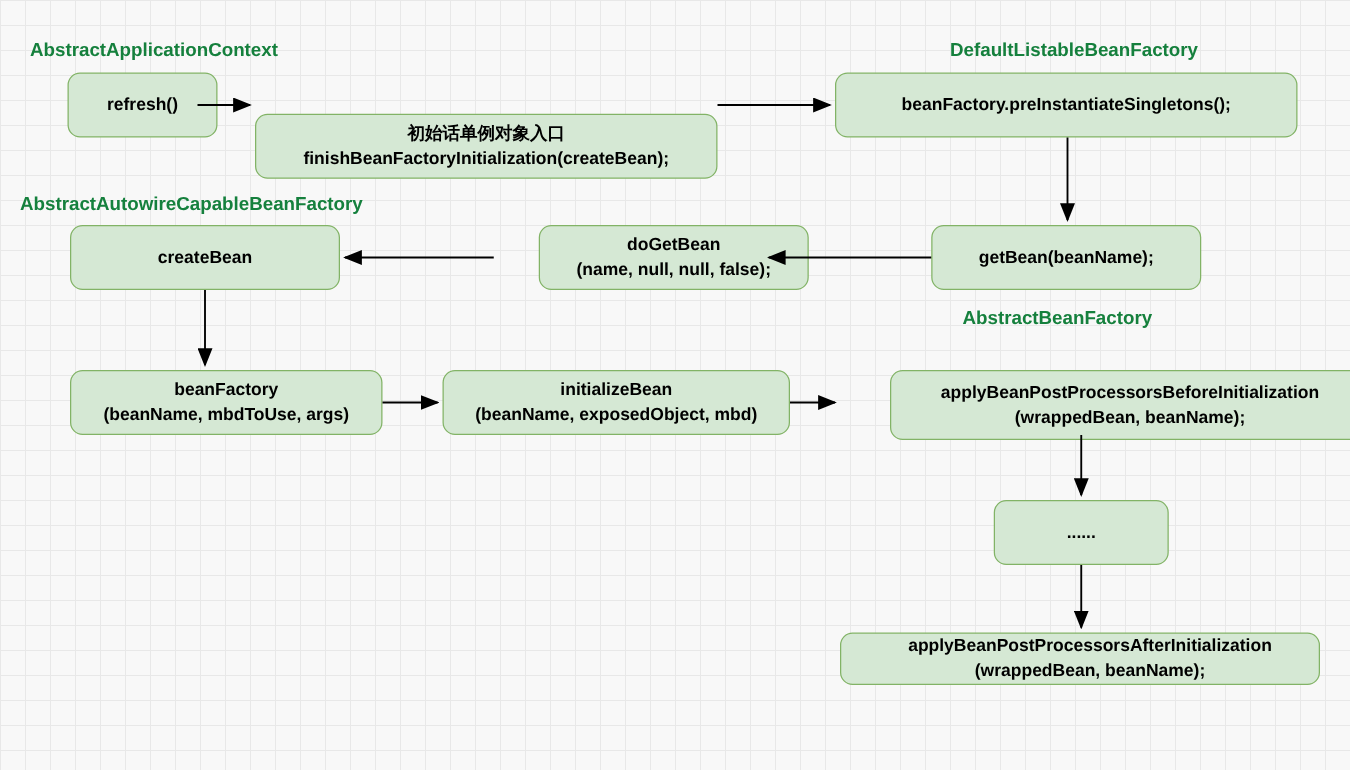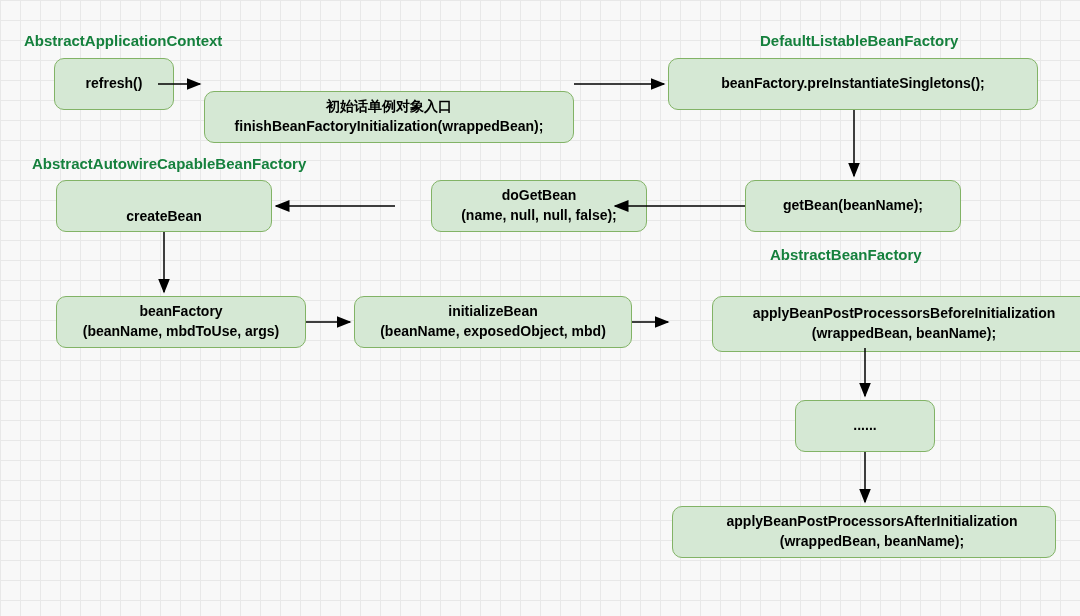--- a/index.html
+++ b/index.html
@@ -43,37 +43,37 @@
       width: 1080px;
       height: 616px;
       pointer-events: none;
     }
   </style>
 </head>
 <body>
 
 <div class="label" style="left:24px; top:32px;">AbstractApplicationContext</div>
 <div class="label" style="left:760px; top:32px;">DefaultListableBeanFactory</div>
-<div class="label" style="left:32px; top:155px;text-align:center;">AbstractAutowireCapableBeanFactory</div>
+<div class="label" style="left:16px; top:155px;text-align:center;">AbstractAutowireCapableBeanFactory</div>
 <div class="label" style="left:770px; top:246px;">AbstractBeanFactory</div>
 
 <div class="node" style="left:38px; top:58px; width:120px; height:52px;margin-left:16px;">
   <span>refresh()</span>
 </div>
 
 <div class="node" style="left:204px; top:58px; width:370px; height:52px;margin-top:33px;">
   <span>初始话单例对象入口</span>
-  <span>finishBeanFactoryInitialization(wrappedBean);</span>
+  <span>finishBeanFactoryInitialization(createBean);</span>
 </div>
 
 <div class="node" style="left:668px; top:58px; width:370px; height:52px;">
   <span>beanFactory.preInstantiateSingletons();</span>
 </div>
 
-<div class="node" style="left:56px; top:180px; width:216px; height:52px;justify-content:flex-end;">
+<div class="node" style="left:56px; top:180px; width:216px; height:52px;">
   <span>createBean</span>
 </div>
 
 <div class="node" style="left:395px; top:180px; width:216px; height:52px;margin-left:36px;">
   <span>doGetBean</span>
   <span>(name, null, null, false);</span>
 </div>
 
 <div class="node" style="left:745px; top:180px; width:216px; height:52px;">
   <span>getBean(beanName);</span>
@@ -91,21 +91,21 @@
 
 <div class="node" style="left:712px; top:296px; width:384px; height:56px;">
   <span>applyBeanPostProcessorsBeforeInitialization</span>
   <span>(wrappedBean, beanName);</span>
 </div>
 
 <div class="node" style="left:795px; top:400px; width:140px; height:52px;">
   <span>......</span>
 </div>
 
-<div class="node" style="left:672px; top:506px; width:384px; height:52px;padding-left:24px;">
+<div class="node" style="left:672px; top:506px; width:384px; height:42px;padding-left:24px;">
   <span>applyBeanPostProcessorsAfterInitialization</span>
   <span>(wrappedBean, beanName);</span>
 </div>
 
 <svg class="arrows">
   <defs>
     <marker id="arrowhead" markerWidth="10" markerHeight="8" refX="9" refY="4" orient="auto">
       <polygon points="0 0, 10 4, 0 8" fill="#000"></polygon>
     </marker>
   </defs>

